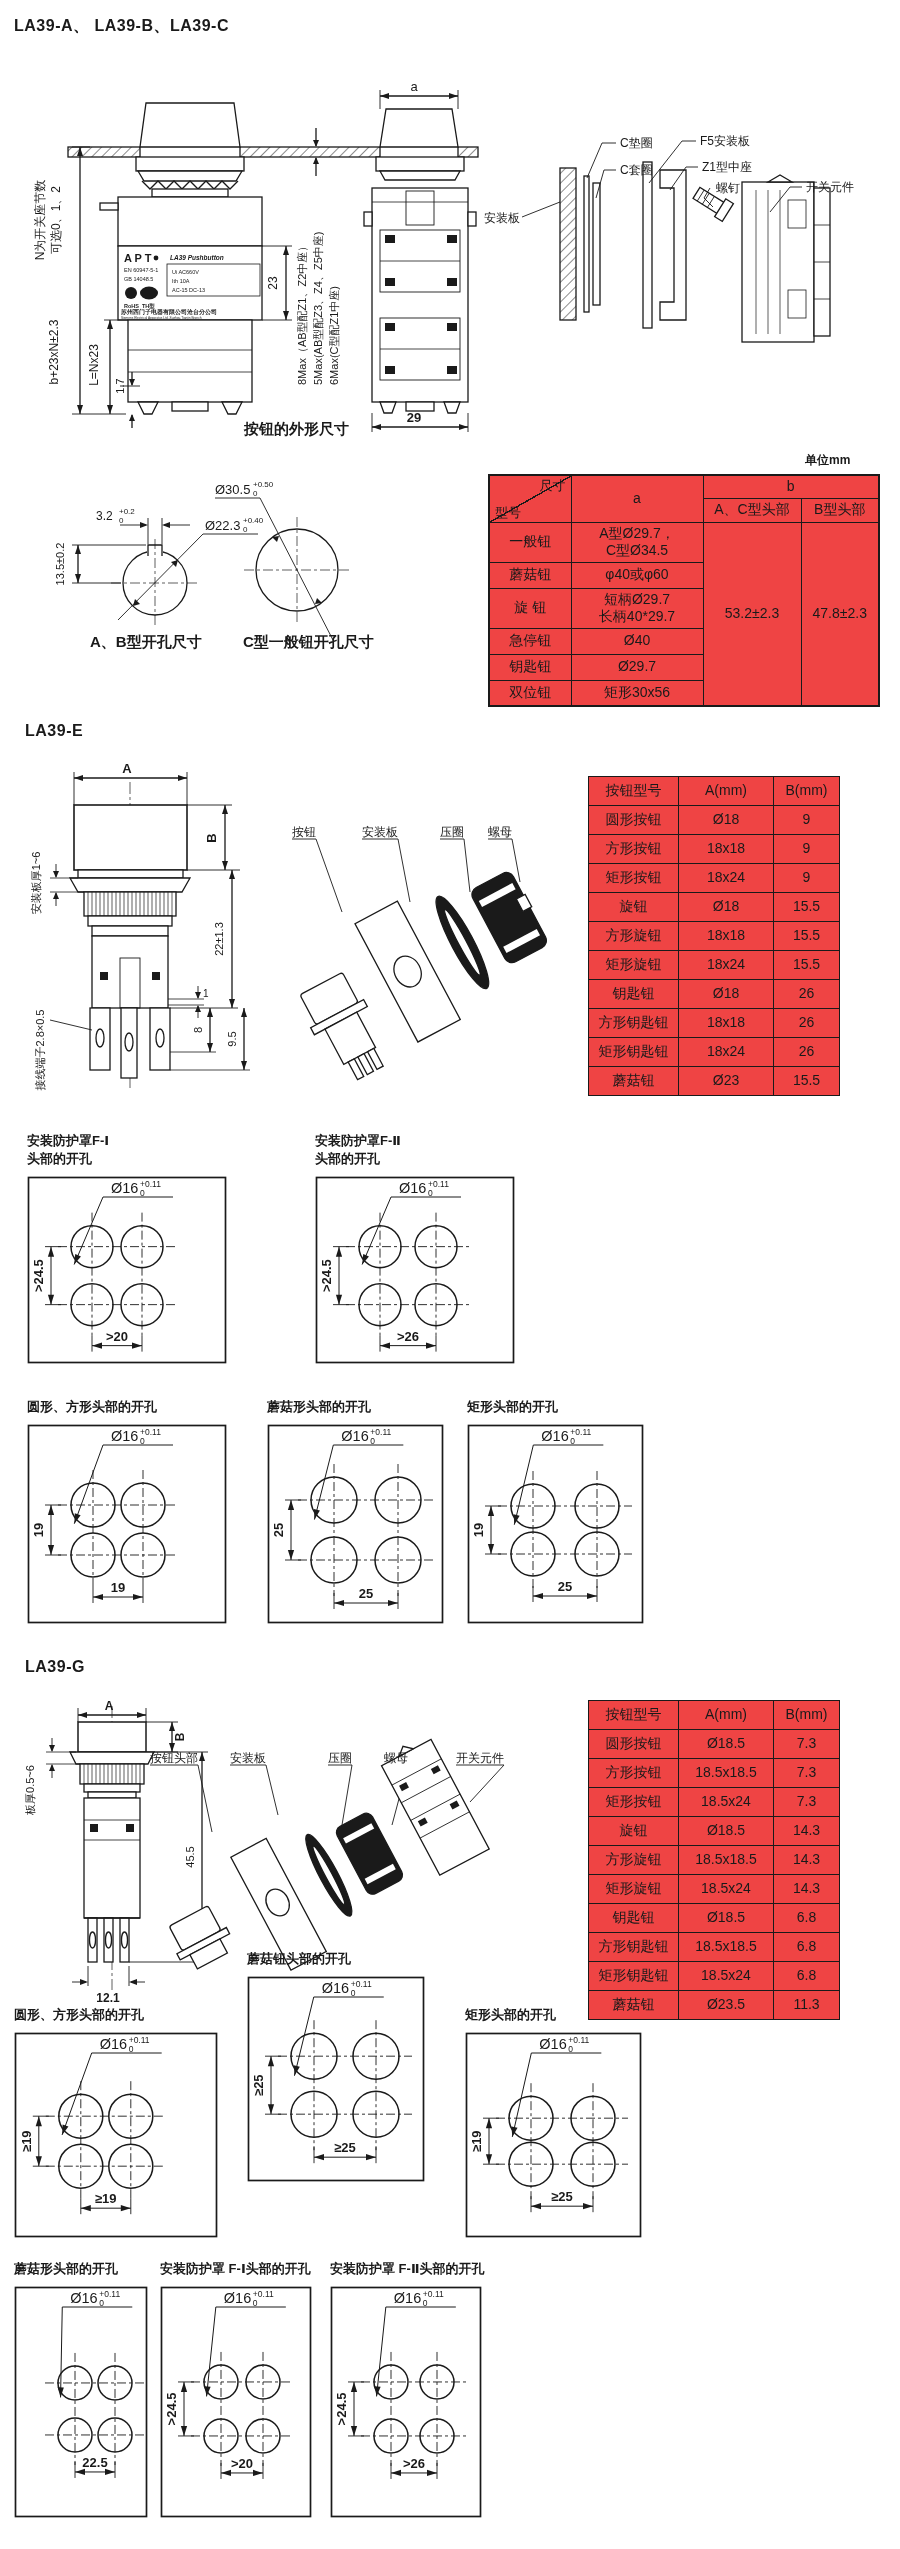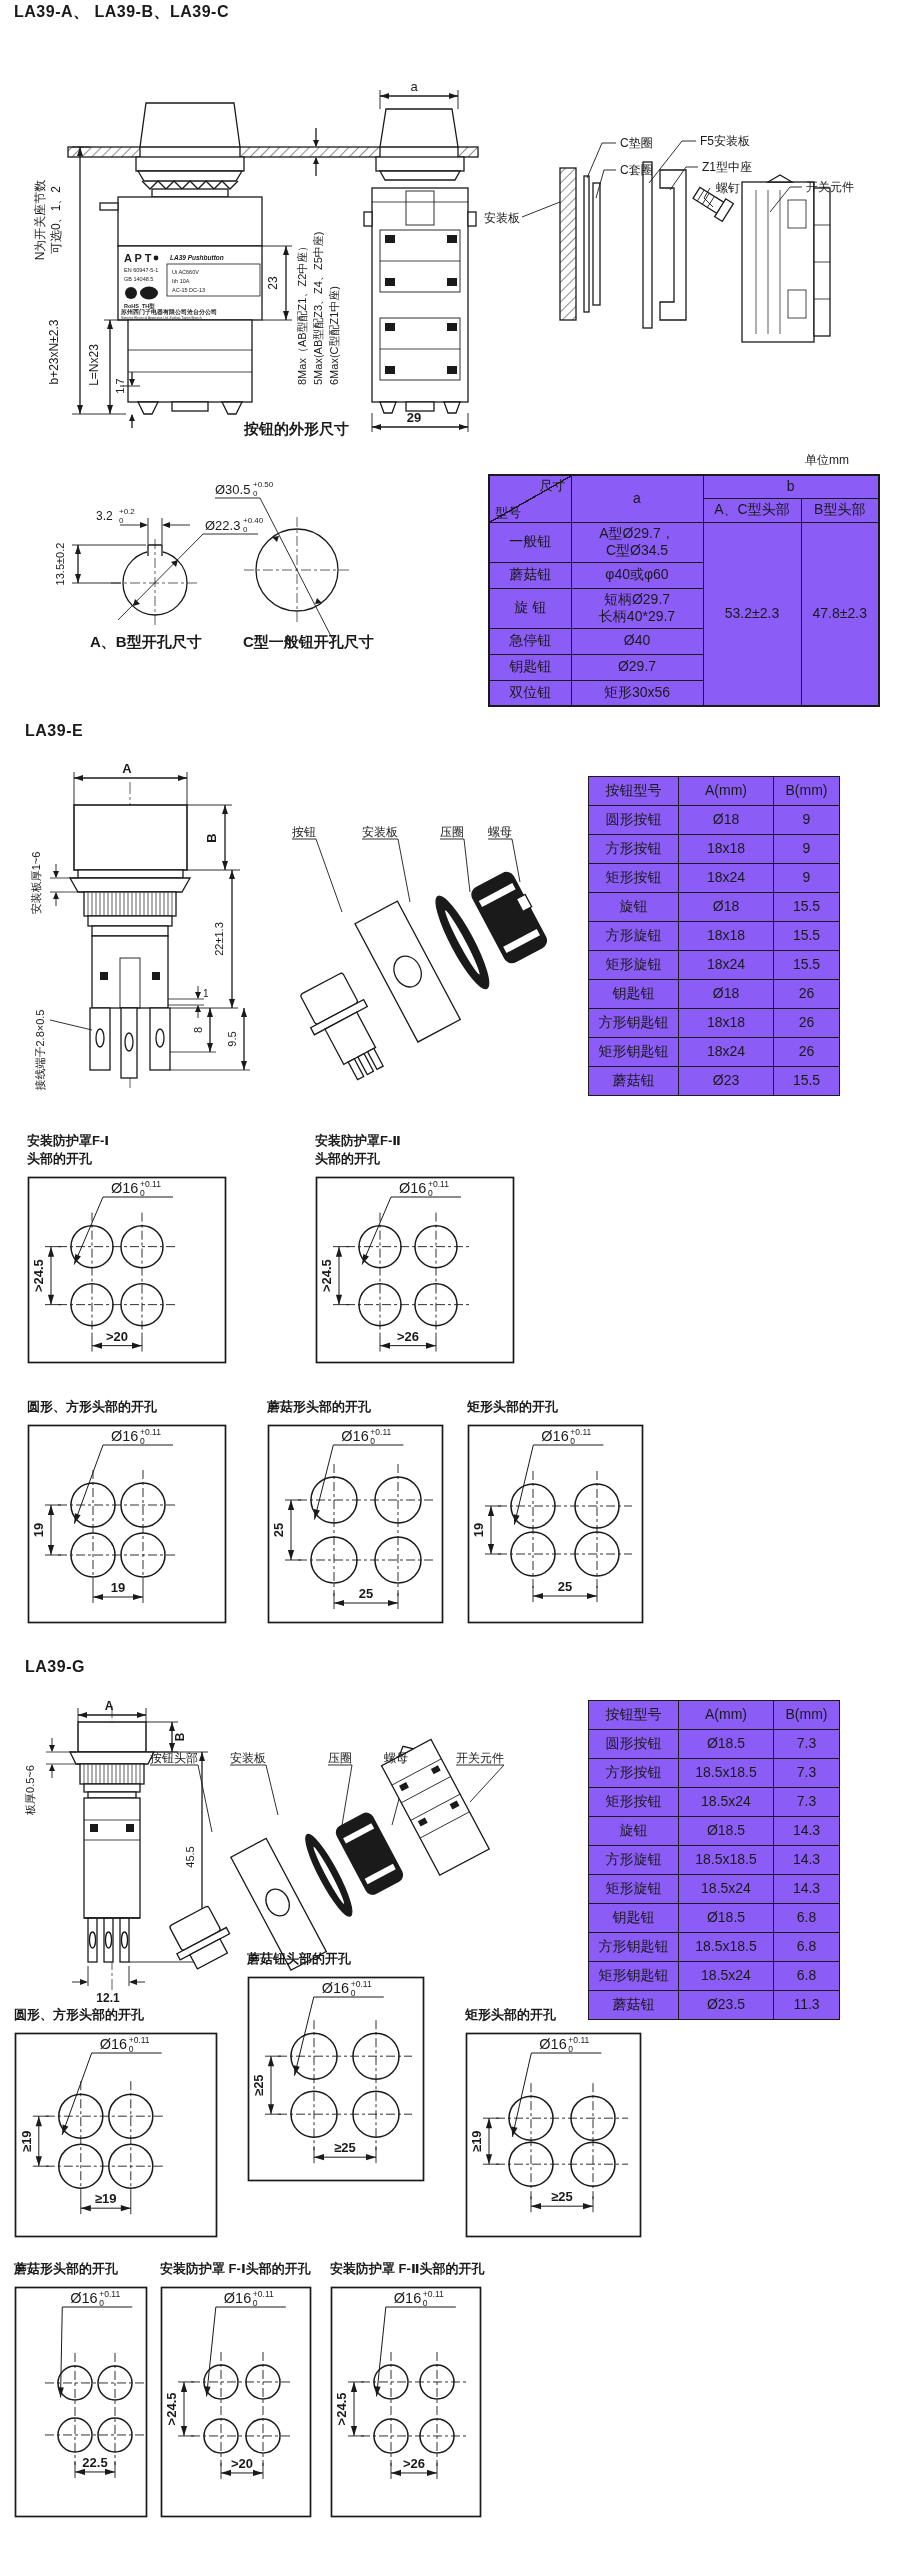--- a/index.html
+++ b/index.html
@@ -2,41 +2,41 @@
 <html><head>
 <meta charset="utf-8">
 <style>
   *{margin:0;padding:0;box-sizing:border-box}
   html,body{background:#9a9a9a}
   .page{position:relative;width:900px;height:2549px;margin:0 auto;background:#ffffff;
         font-family:"Liberation Sans","DejaVu Sans",sans-serif;color:#1a1a1a;overflow:hidden}
   .page svg{position:absolute;left:0}
   svg text{fill:#1a1a1a;font-family:"Liberation Sans","DejaVu Sans",sans-serif}
   .section-title{position:absolute;font-size:16px;font-weight:bold;letter-spacing:.5px}
-  .unit-note{position:absolute;font-size:12px;font-weight:normal}
-  .dim-table{position:absolute;border-collapse:collapse;font-size:14px;table-layout:fixed;background:#8b5cf6}
+  .unit-note{position:absolute;font-size:12px;font-weight:bold}
+  .dim-table{position:absolute;border-collapse:collapse;font-size:14px;table-layout:fixed;background:#ef4444}
   .dim-table td{border:1.4px solid #1a1a1a;text-align:center;vertical-align:middle;
                 padding:2px 3px;white-space:pre-line;line-height:1.25}
   .t1{border:2.2px solid #1a1a1a}
   .t2 td{height:29px}
   td.bold{font-weight:normal}
   .diag{position:relative;padding:0;
         background:linear-gradient(to bottom right,transparent 0 calc(50% - .7px),#1a1a1a calc(50% - .7px) calc(50% + .7px),transparent calc(50% + .7px))}
   .diag .dt{position:absolute;top:2px;right:5px;font-size:13px}
   .diag .db{position:absolute;bottom:0;left:5px;font-size:13px}
   .hole-cell{position:absolute;display:flex;flex-direction:column}
   .hole-caption{font-size:13px;font-weight:600;line-height:18px;white-space:nowrap}
   .hole-cell svg{margin-top:8px}
 </style>
 </head>
 <body>
 
 <div class="page">
 
-  <div class="section-title" style="left:14px;top:2px">LA39-A、 LA39-B、LA39-C</div>
+  <div class="section-title" style="left:14px;top:16px">LA39-A、 LA39-B、LA39-C</div>
 
   <svg style="top:50px" width="900" height="610" viewBox="0 0 900 610">
     <defs>
       <pattern id="hp1" width="7" height="7" patternUnits="userSpaceOnUse" patternTransform="rotate(45)">
         <line x1="0" y1="0" x2="0" y2="7" stroke="#1a1a1a" stroke-width="1"></line>
       </pattern>
     </defs>
     <g stroke="#1a1a1a" fill="none" stroke-width="1.3">
 
       <rect x="68" y="97" width="72" height="10" fill="url(#hp1)"></rect>

